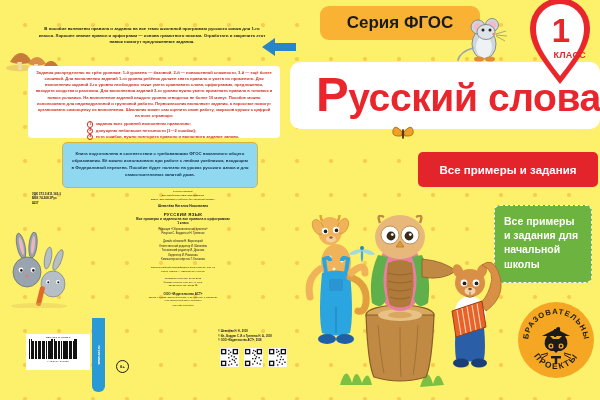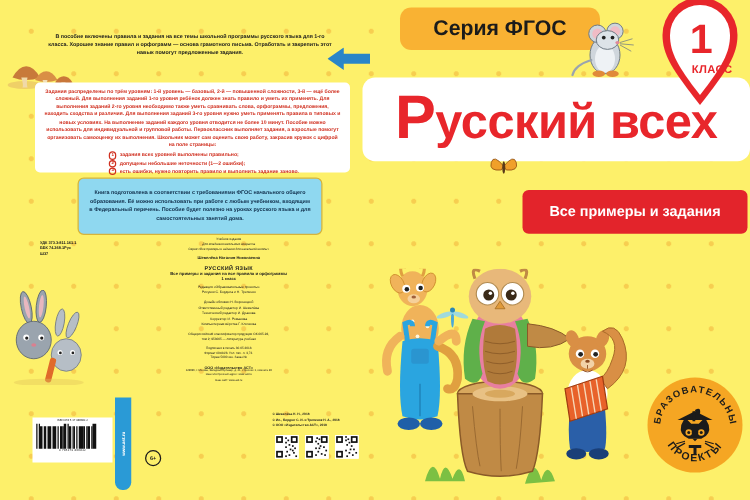--- a/index.html
+++ b/index.html
@@ -424,39 +424,42 @@
       <circle cx="27" cy="16" r="1.5" fill="#222"></circle>
         <circle cx="34" cy="16" r="1.5" fill="#222"></circle>
       <ellipse cx="38" cy="20" rx="1.7" ry="1.3" fill="#e08a9a"></ellipse>
       <path d="M40 20 l10-3 M40 21 l11 1 M40 22 l9 5" stroke="#6f7a84" stroke-width=".6" fill="none"></path>
       <path d="M17 34 q-13 4-15 12" stroke="#9aa4ae" stroke-width="1.8" fill="none" stroke-linecap="round"></path>
       <ellipse cx="23" cy="45" rx="5" ry="2.6" fill="#e08a3a"></ellipse>
       <ellipse cx="34" cy="45" rx="5" ry="2.6" fill="#e08a3a"></ellipse>
     </svg>
 
     <div class="title-band"></div>
-    <div class="title"><span class="cap">Р</span><span>усский всех</span></div>
+    <div class="title"><span class="cap">Р</span><span>усский слова</span></div>
 
     <svg class="grade-badge" viewBox="0 0 64 90">
       <path d="M32 88 C10 60 2 48 2 32 A30 30 0 1 1 62 32 C62 48 54 60 32 88 Z" fill="#e8262b"></path>
       <path d="M32 80 C14 57 8 46 8 32 A24 24 0 1 1 56 32 C56 46 50 57 32 80 Z" fill="#fff"></path>
     </svg>
     <div class="grade-num">1</div>
     <div class="grade-lbl">КЛАСС</div>
 
     <svg class="ill" style="left:96px; top:122px;" width="22" height="20" viewBox="0 0 22 20">
       <path d="M11 11 q-8-10-10-3 t8 6z" fill="#f0a02a" stroke="#8a4a10" stroke-width=".6"></path>
       <path d="M11 11 q8-10 10-3 t-8 6z" fill="#f0a02a" stroke="#8a4a10" stroke-width=".6"></path>
       <ellipse cx="11" cy="12" rx="1.2" ry="5" fill="#5a3a18"></ellipse>
     </svg>
 
     <div class="red-banner">
       <div class="l1">Все примеры и задания</div>
     </div>
 
+    <div class="green-box">
+      <p>Все примеры и задания для начальной школы</p>
+    </div>
 
     <svg class="ill" style="left:4px; top:215px;" width="210" height="185" viewBox="0 0 210 185">
 
       <path d="M40 170 q6-22 12-2 q4-18 10 0 q6-16 10 2z" fill="#7cc043"></path>
       <path d="M120 172 q7-24 13-3 q5-17 11 1z" fill="#7cc043"></path>
 
       <ellipse cx="100" cy="100" rx="34" ry="10" fill="#d8a85e" stroke="#8a5a28" stroke-width="1.2"></ellipse>
       <path d="M66 100 q2 50 8 62 q26 8 52 0 q6-14 8-62z" fill="#c08a45" stroke="#8a5a28" stroke-width="1.2"></path>
       <ellipse cx="100" cy="100" rx="22" ry="6" fill="#e8c184"></ellipse>
       <ellipse cx="100" cy="100" rx="12" ry="3.2" fill="#d8a85e"></ellipse>

